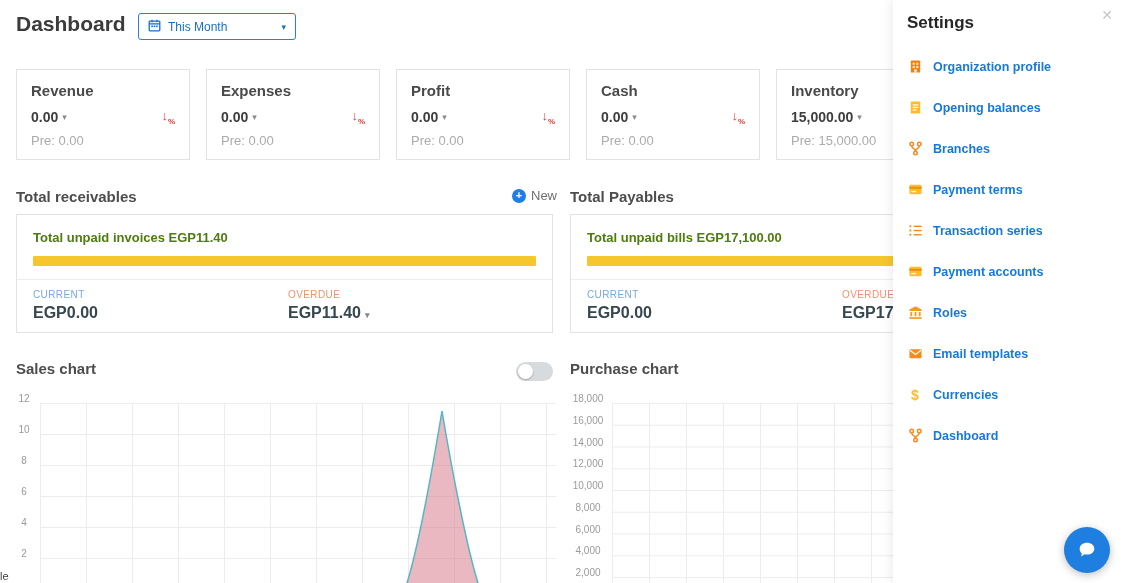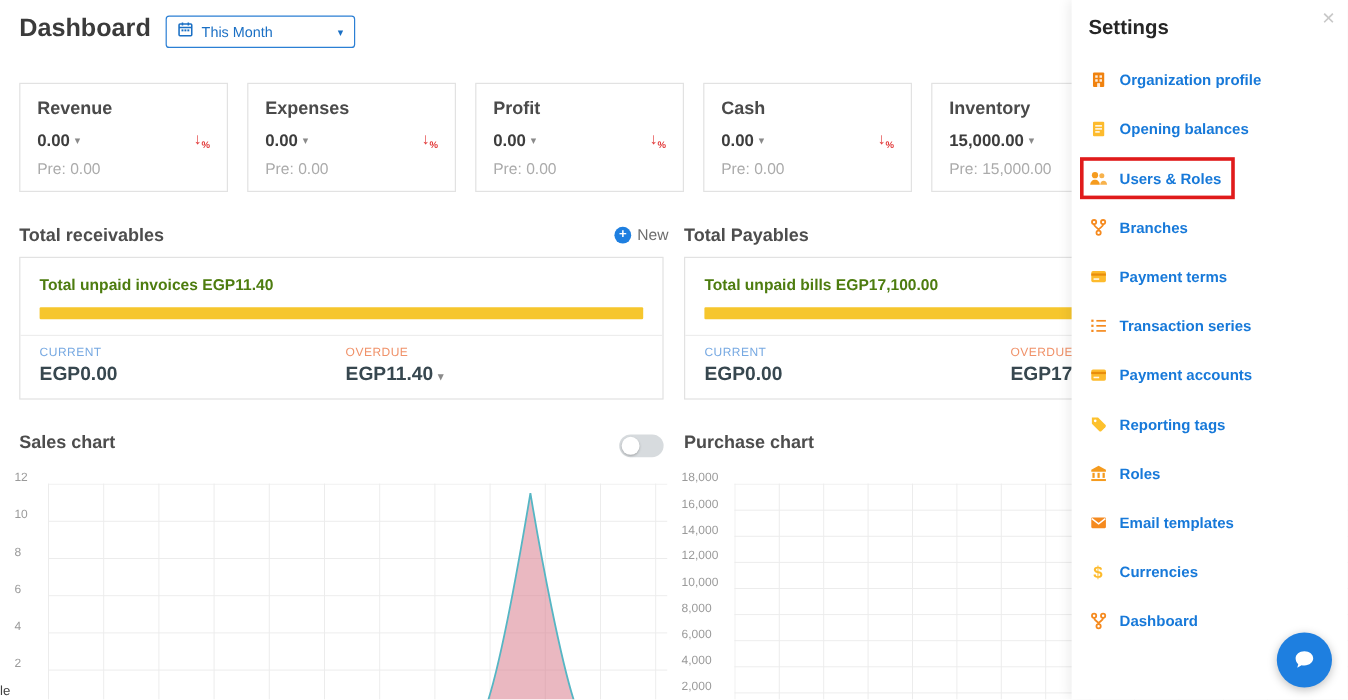--- a/index.html
+++ b/index.html
@@ -46,21 +46,21 @@
   .money .caret { font-size:9px; color:#8a8a8a; margin-left:4px; cursor:pointer; }
 
   
   .chart-title { position:absolute; font-size:15px; font-weight:700; color:#4d4d4d; }
   .toggle { position:absolute; left:516px; top:362px; width:37px; height:19px; border-radius:10px;
     background:#d7dbde; cursor:pointer; }
   .toggle .knob { position:absolute; left:2px; top:2px; width:15px; height:15px; border-radius:50%;
     background:#fff; box-shadow:0 1px 2px rgba(0,0,0,.25); }
 
   .yticks { position:absolute; display:flex; flex-direction:column; }
-  .yticks span { display:block; font-size:10px; color:#9a9a9a; text-align:left; transform:translateY(-5px); }
+  .yticks span { display:block; font-size:10px; color:#9a9a9a; text-align:center; transform:translateY(-5px); }
   .sales-ticks { left:12px; top:398px; width:24px; }
   .sales-ticks span { height:31px; }
   .purch-ticks { left:568px; top:398px; width:40px; }
   .purch-ticks span { height:21.75px; }
 
   .plot { position:absolute; top:403px; height:180px;
     background-image:linear-gradient(to right,#ececec 1px,transparent 1px),
                      linear-gradient(to bottom,#ececec 1px,transparent 1px); }
   .sales-plot { left:40px; width:516px; background-size:46px 31px; }
   .purch-plot { left:612px; width:511px; background-size:37px 21.75px; }
@@ -258,32 +258,20 @@
         <svg width="15" height="15" viewBox="0 0 16 16">
             <rect x="3" y="1.5" width="10" height="13" rx="1" fill="#fdbb2d"></rect>
             <rect x="5" y="4.5" width="6" height="1.4" fill="#fff" opacity=".9"></rect>
             <rect x="5" y="7.2" width="6" height="1.4" fill="#fff" opacity=".9"></rect>
             <rect x="5" y="9.9" width="4" height="1.4" fill="#fff" opacity=".9"></rect>
           </svg>
       </span>
       <span class="mlabel">Opening balances</span>
     </div>
 
-    <div class="menu-item">
-      <span class="ic">
-        <svg width="16" height="16" viewBox="0 0 16 16">
-            <circle cx="5.5" cy="5" r="2.6" fill="#f59b1e"></circle>
-            <circle cx="11.2" cy="5.4" r="2.1" fill="#f7b24c"></circle>
-            <path d="M1.5 13c0-2.5 1.8-4.2 4-4.2s4 1.7 4 4.2z" fill="#f59b1e"></path>
-            <path d="M9.8 13c.2-2 1.3-3.3 2.9-3.3 1.6 0 2.7 1.3 2.9 3.3z" fill="#f7b24c"></path>
-          </svg>
-      </span>
-      <span class="mlabel">Users &amp; Roles</span>
-      <span class="annotation-box"></span>
-    </div>
 
     <div class="menu-item">
       <span class="ic">
         <svg width="15" height="15" viewBox="0 0 16 16">
             <circle cx="4" cy="3.3" r="1.9" fill="none" stroke="#f58a1f" stroke-width="1.6"></circle>
             <circle cx="12" cy="3.3" r="1.9" fill="none" stroke="#f58a1f" stroke-width="1.6"></circle>
             <circle cx="8" cy="12.7" r="1.9" fill="none" stroke="#f58a1f" stroke-width="1.6"></circle>
             <path d="M4 5.2 C4 8.6 8 7.6 8 10.8 M12 5.2 C12 8.6 8 7.6 8 10.8" fill="none" stroke="#f58a1f" stroke-width="1.6"></path>
           </svg>
       </span>
@@ -319,29 +307,20 @@
       <span class="ic">
         <svg width="15" height="15" viewBox="0 0 16 16">
             <rect x="1.5" y="3" width="13" height="10" rx="1.5" fill="#fdbb2d"></rect>
             <rect x="1.5" y="5.2" width="13" height="2" fill="#e88d0c"></rect>
             <rect x="3.5" y="9.5" width="5" height="1.4" fill="#fff" opacity=".9"></rect>
           </svg>
       </span>
       <span class="mlabel">Payment accounts</span>
     </div>
 
-    <div class="menu-item">
-      <span class="ic">
-        <svg width="15" height="15" viewBox="0 0 16 16">
-            <path d="M2 2h5.5L14 8.5c.6.6.6 1.5 0 2.1L10.6 14c-.6.6-1.5.6-2.1 0L2 7.5z" fill="#fdc12d"></path>
-            <circle cx="5" cy="5" r="1.2" fill="#fff"></circle>
-          </svg>
-      </span>
-      <span class="mlabel">Reporting tags</span>
-    </div>
 
     <div class="menu-item">
       <span class="ic">
         <svg width="15" height="15" viewBox="0 0 16 16">
             <path d="M8 1.2L14.5 4.8v1.7h-13V4.8z" fill="#f59b1e"></path>
             <rect x="2.5" y="7.5" width="2" height="4.5" fill="#f59b1e"></rect>
             <rect x="7" y="7.5" width="2" height="4.5" fill="#f59b1e"></rect>
             <rect x="11.5" y="7.5" width="2" height="4.5" fill="#f59b1e"></rect>
             <rect x="1.5" y="13" width="13" height="1.8" fill="#f59b1e"></rect>
           </svg>

